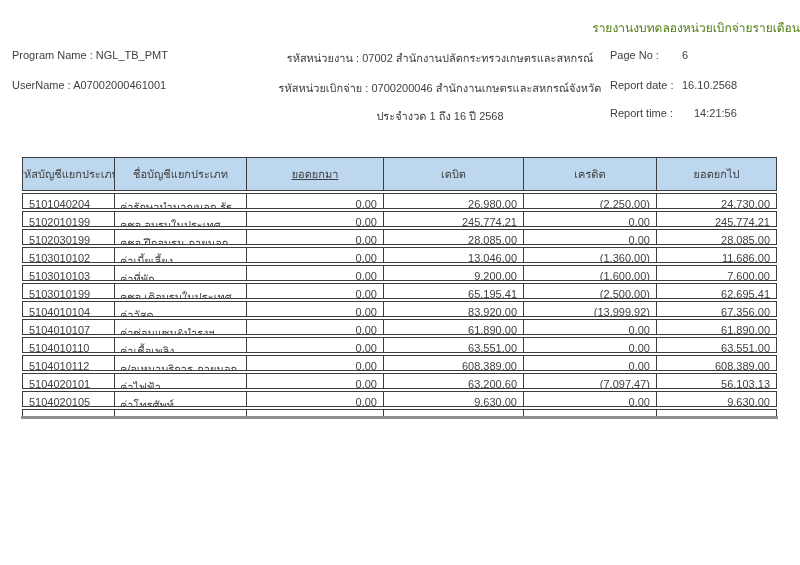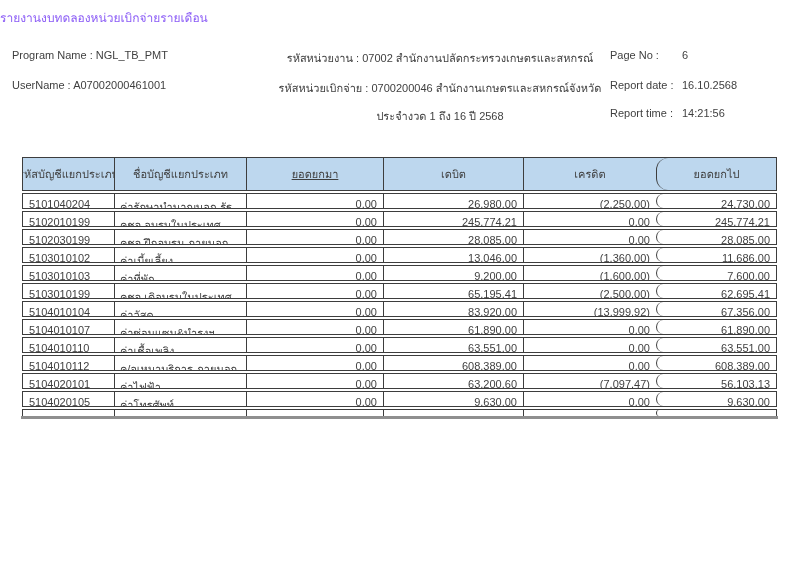--- a/index.html
+++ b/index.html
@@ -6,33 +6,33 @@
   body{
     width:800px;height:565px;background:#ffffff;position:relative;overflow:hidden;
     font-family:"Liberation Sans","DejaVu Sans",sans-serif;
     color:#3f3f3f;
     -webkit-font-smoothing:antialiased;
   }
   .page{position:absolute;left:0;top:0;width:800px;height:565px;}
 
   
   .rpt-title{
-    position:absolute;top:8px;left:0;width:100%;
-    text-align:left;font-size:12px;color:#8b5cf6;
+    position:absolute;top:18px;left:0;width:100%;
+    text-align:right;font-size:12px;color:#4d7c0f;
   }
   .hdr-left{position:absolute;left:12px;top:0;font-size:11px;}
   .hdr-left .line1{position:absolute;left:0;top:49px;width:280px;white-space:nowrap;}
   .hdr-left .line2{position:absolute;left:0;top:79px;width:280px;white-space:nowrap;}
   .hdr-center{position:absolute;left:240px;top:0;width:400px;text-align:center;font-size:11px;}
   .hdr-center .cline1{position:absolute;left:0;top:49px;width:400px;}
   .hdr-center .cline2{position:absolute;left:0;top:79px;width:400px;}
   .hdr-center .cline3{position:absolute;left:0;top:107px;width:400px;}
   .hdr-right{position:absolute;left:610px;top:0;font-size:11px;}
   .hdr-right .rrow{position:absolute;left:0;white-space:nowrap;display:flex;}
-  .hdr-right .r1{top:49px;} .hdr-right .r2{top:79px;align-items:center;} .hdr-right .r3{top:107px;}
+  .hdr-right .r1{top:49px;} .hdr-right .r2{top:79px;align-items:center;} .hdr-right .r3{top:107px;gap:12px;}
   .hdr-right .rlabel{display:inline-block;width:72px;}
   .hdr-right .rvalue{display:inline-block;}
 
   
   .tbl{position:absolute;left:22px;top:157px;width:755px;}
   .trow{
     display:flex;box-sizing:border-box;width:755px;
     border:1px solid #3d3d3d;background:#ffffff;
     height:16px;margin-bottom:2px;
   }
@@ -48,21 +48,21 @@
     border-left:1px solid #3d3d3d;
   }
   .thead .cell:first-child{border-left:none;}
   .trow .cell{border-left:1px solid #3d3d3d;}
   .trow .cell:first-child{border-left:none;}
   .c0{width:91px;}
   .c1{width:132px;}
   .c2{width:137px;text-decoration:underline;}
   .c3{width:140px;}
   .c4{width:133px;}
-  .c5{flex:1;border-radius:12px;}
+  .c5{flex:1;}
   .code{padding-left:6px;text-align:left;}
   .name{padding-left:5px;text-align:left;}
   .num{padding-right:6px;text-align:right;}
   .partial{height:7px;margin-bottom:0;border-bottom:none;}
   .partial .cell{padding:0;}
   .cut-line{
     width:757px;height:3px;background:#8f8f8f;margin-left:-1px;
   }
 </style>
 </head>

